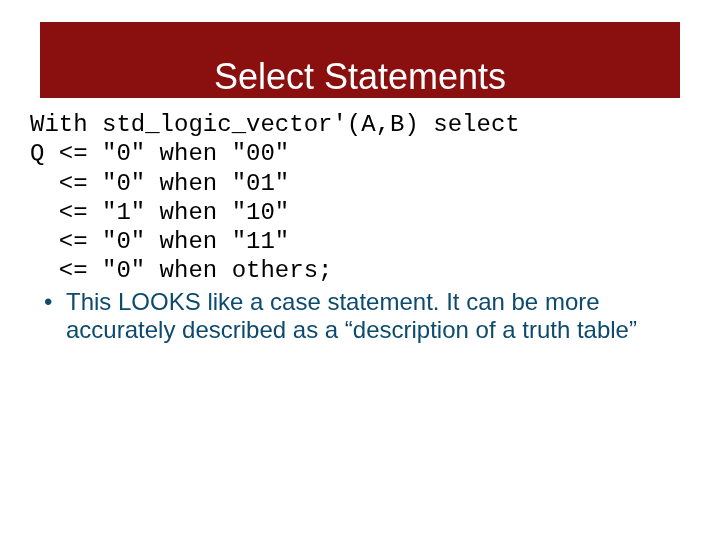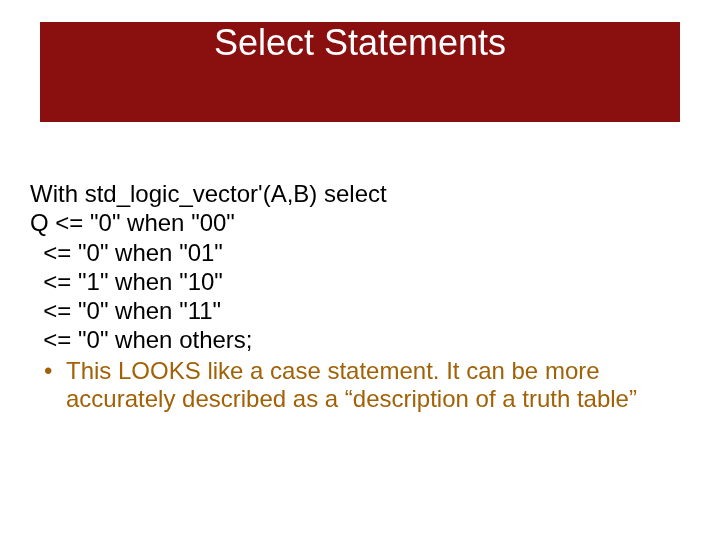--- a/index.html
+++ b/index.html
@@ -5,54 +5,53 @@
   * { margin: 0; padding: 0; box-sizing: border-box; }
   body {
     width: 720px;
     height: 540px;
     background: #ffffff;
     font-family: Arial, Helvetica, sans-serif;
     overflow: hidden;
   }
   .title-bar {
     width: 640px;
-    height: 100px;
+    height: 76px;
     background: #8a0f0f;
     margin: 22px auto 0 auto;
     display: flex;
-    align-items: flex-start;
+    align-items: flex-end;
     justify-content: center;
   }
   .title-text {
     color: #ffffff;
     font-size: 36px;
     font-weight: 400;
   }
   .content {
     padding: 12px 30px 0 30px;
   }
   .code-block {
-    font-family: Liberation Sans, sans-serif;
+    font-family: Liberation Mono, monospace;
     font-size: 24px;
     line-height: 1.22;
     color: #000000;
     white-space: pre;
-    margin-top: 45px;
   }
   .bullets {
     list-style: none;
     padding: 0 0 0 6px;
     margin-top: 2px;
   }
   .bullets li {
     position: relative;
     padding-left: 30px;
     font-size: 24px;
     line-height: 1.18;
-    color: #a16207;
+    color: #0c4a6e;
     margin-bottom: 2px;
   }
   .bullets li::before {
     content: "•";
     position: absolute;
     left: 8px;
     top: 0;
     font-size: 24px;
   }
 </style>

